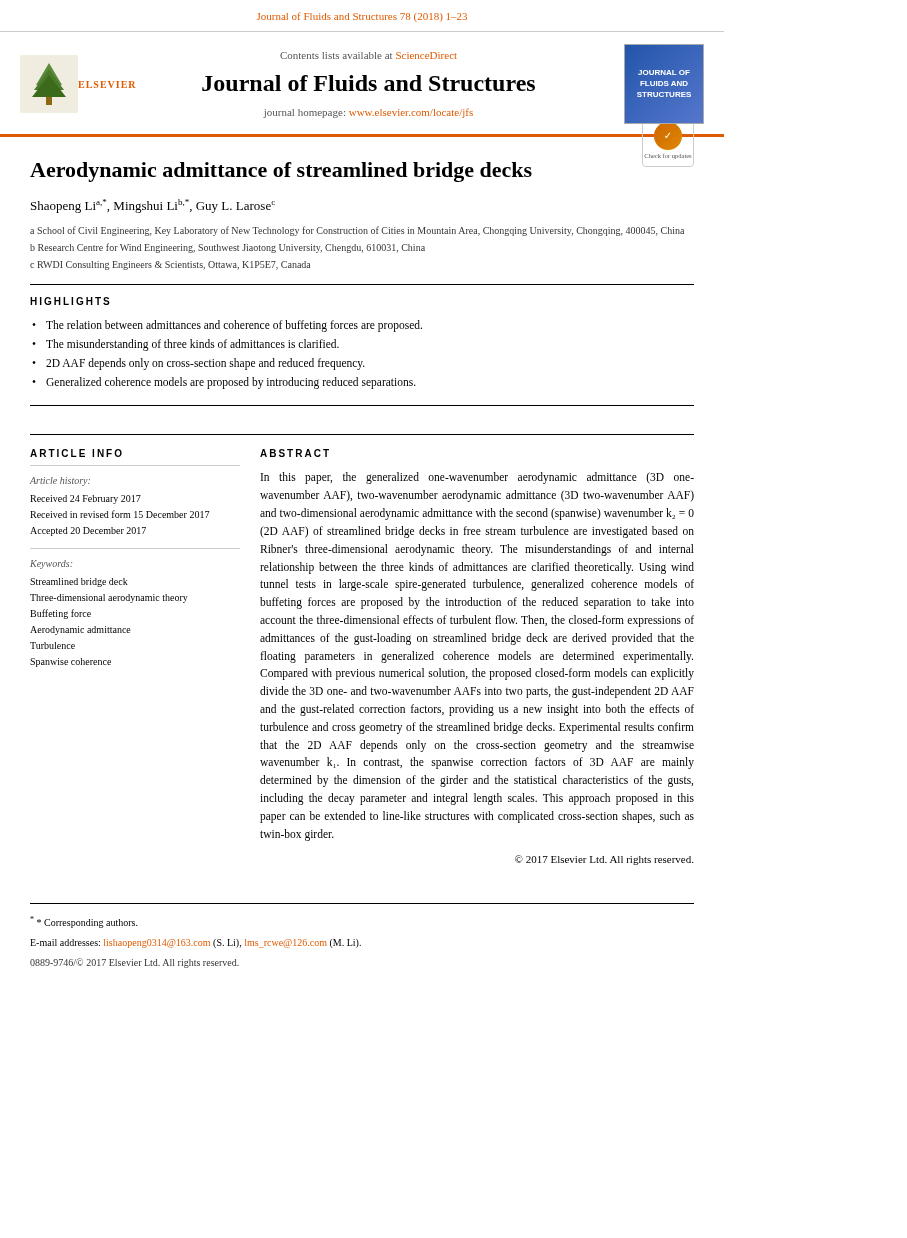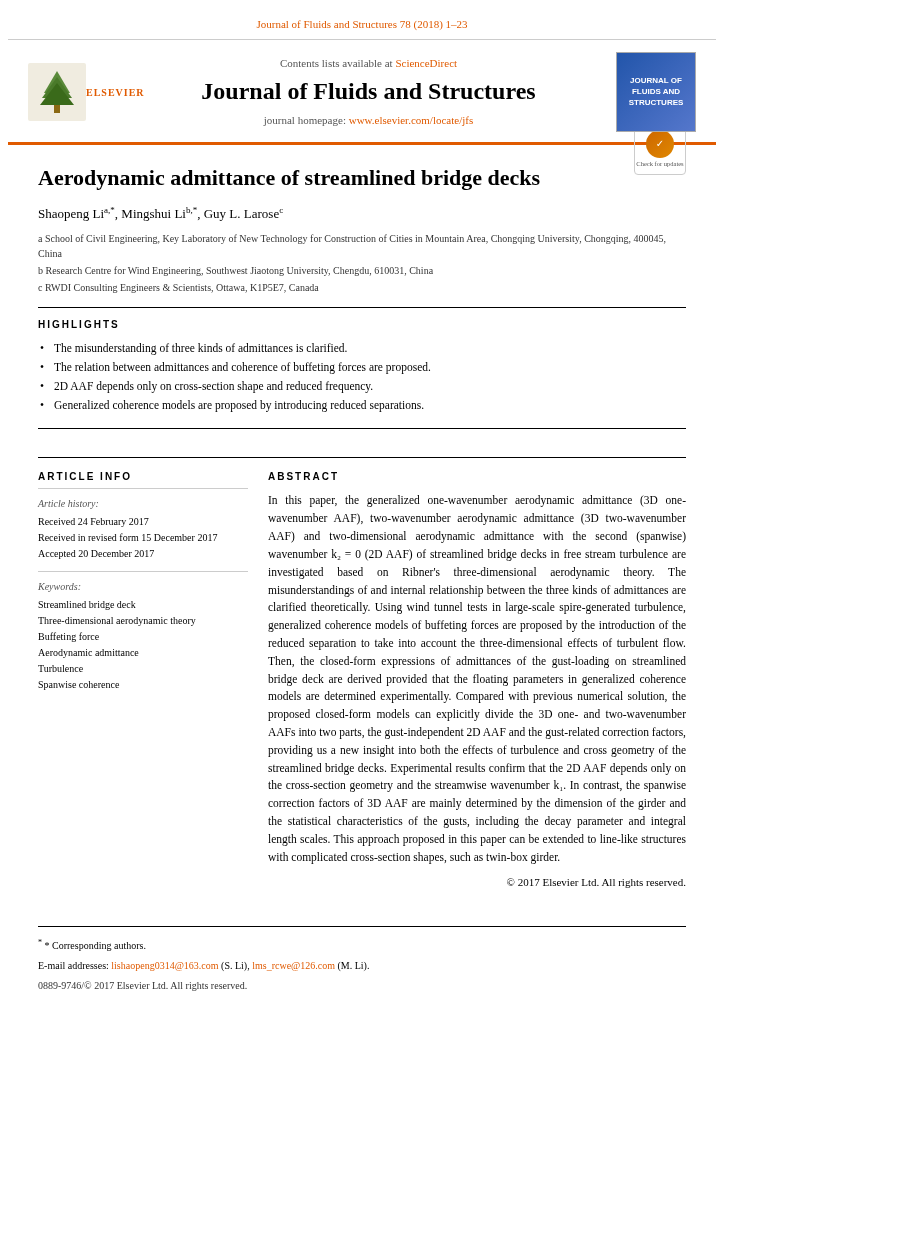--- a/index.html
+++ b/index.html
@@ -9,21 +9,21 @@
       color: #000;
       width: 907px;
       min-height: 1238px;
       font-size: 12px;
       line-height: 1.4;
     }
     .page {
       width: 724px;
       min-height: 1238px;
       background: #fff;
-      padding: 8px;
+      padding: 0;
       position: relative;
     }
     .top-bar {
       text-align: center;
       padding: 8px 0 6px 0;
       border-bottom: 1px solid #ccc;
     }
     .top-bar a {
       color: #e05a00;
       font-size: 11px;
@@ -367,22 +367,22 @@
 
     <div class="affiliations">
       <p>a  School of Civil Engineering, Key Laboratory of New Technology for Construction of Cities in Mountain Area, Chongqing University, Chongqing, 400045, China</p>
       <p>b  Research Centre for Wind Engineering, Southwest Jiaotong University, Chengdu, 610031, China</p>
       <p>c  RWDI Consulting Engineers &amp; Scientists, Ottawa, K1P5E7, Canada</p>
     </div>
 
     <div class="highlights-section">
       <div class="highlights-title">HIGHLIGHTS</div>
       <ul class="highlights-list">
+        <li>The relation between admittances and coherence of buffeting forces are proposed.</li>
         <li>The misunderstanding of three kinds of admittances is clarified.</li>
-        <li>The relation between admittances and coherence of buffeting forces are proposed.</li>
         <li>2D AAF depends only on cross-section shape and reduced frequency.</li>
         <li>Generalized coherence models are proposed by introducing reduced separations.</li>
       </ul>
     </div>
 
     <div class="two-column">
 
       <div class="article-info">
         <div class="article-info-title">ARTICLE INFO</div>
 

